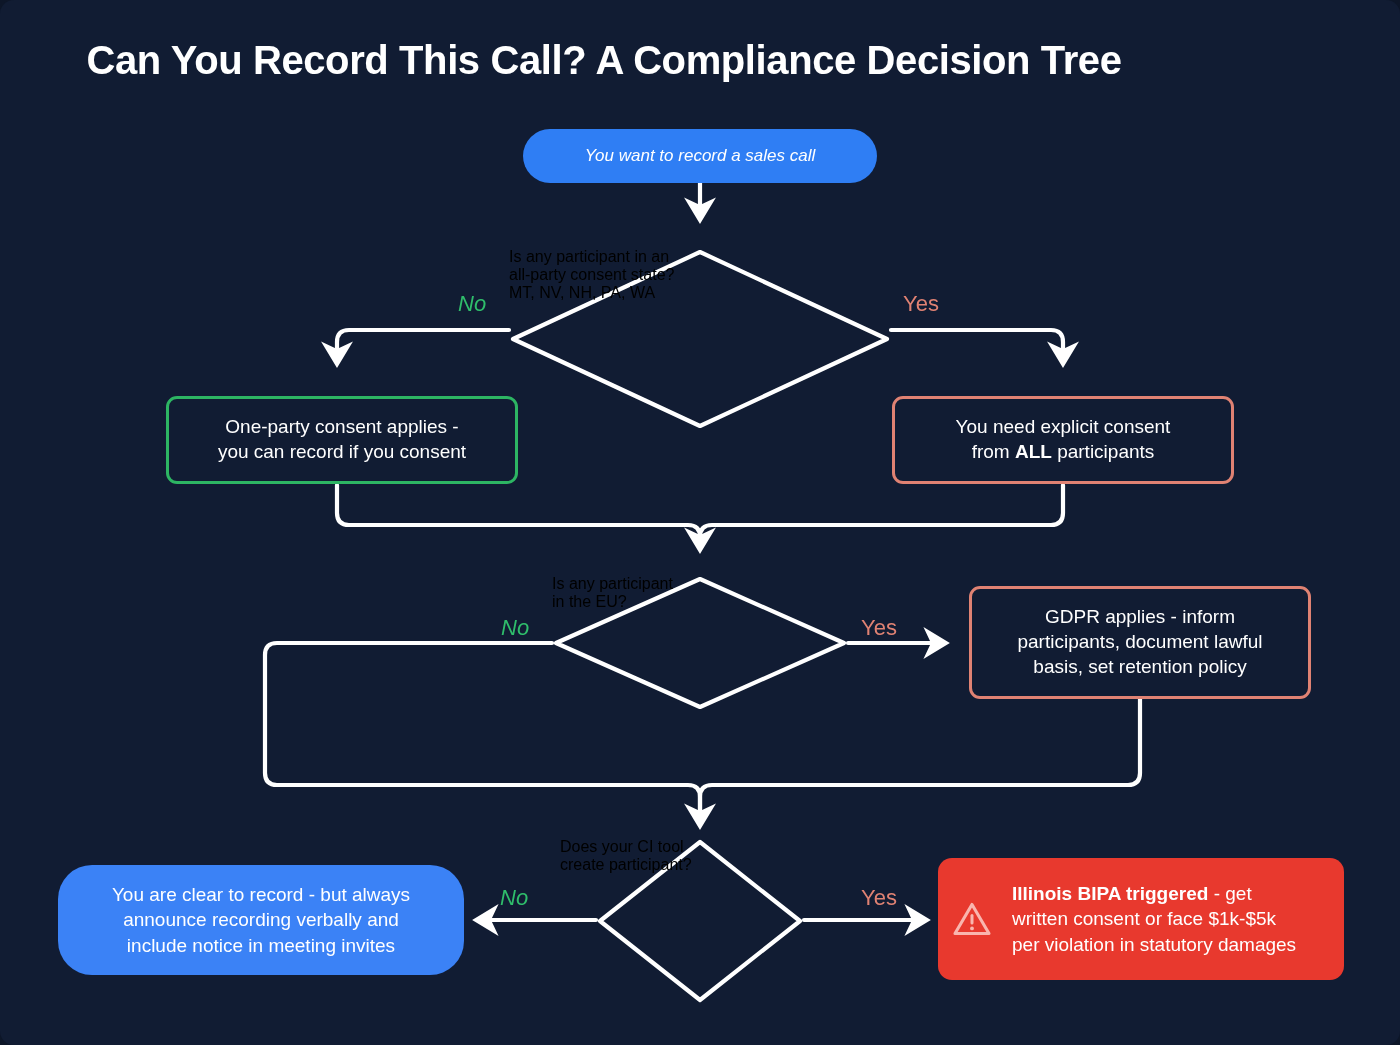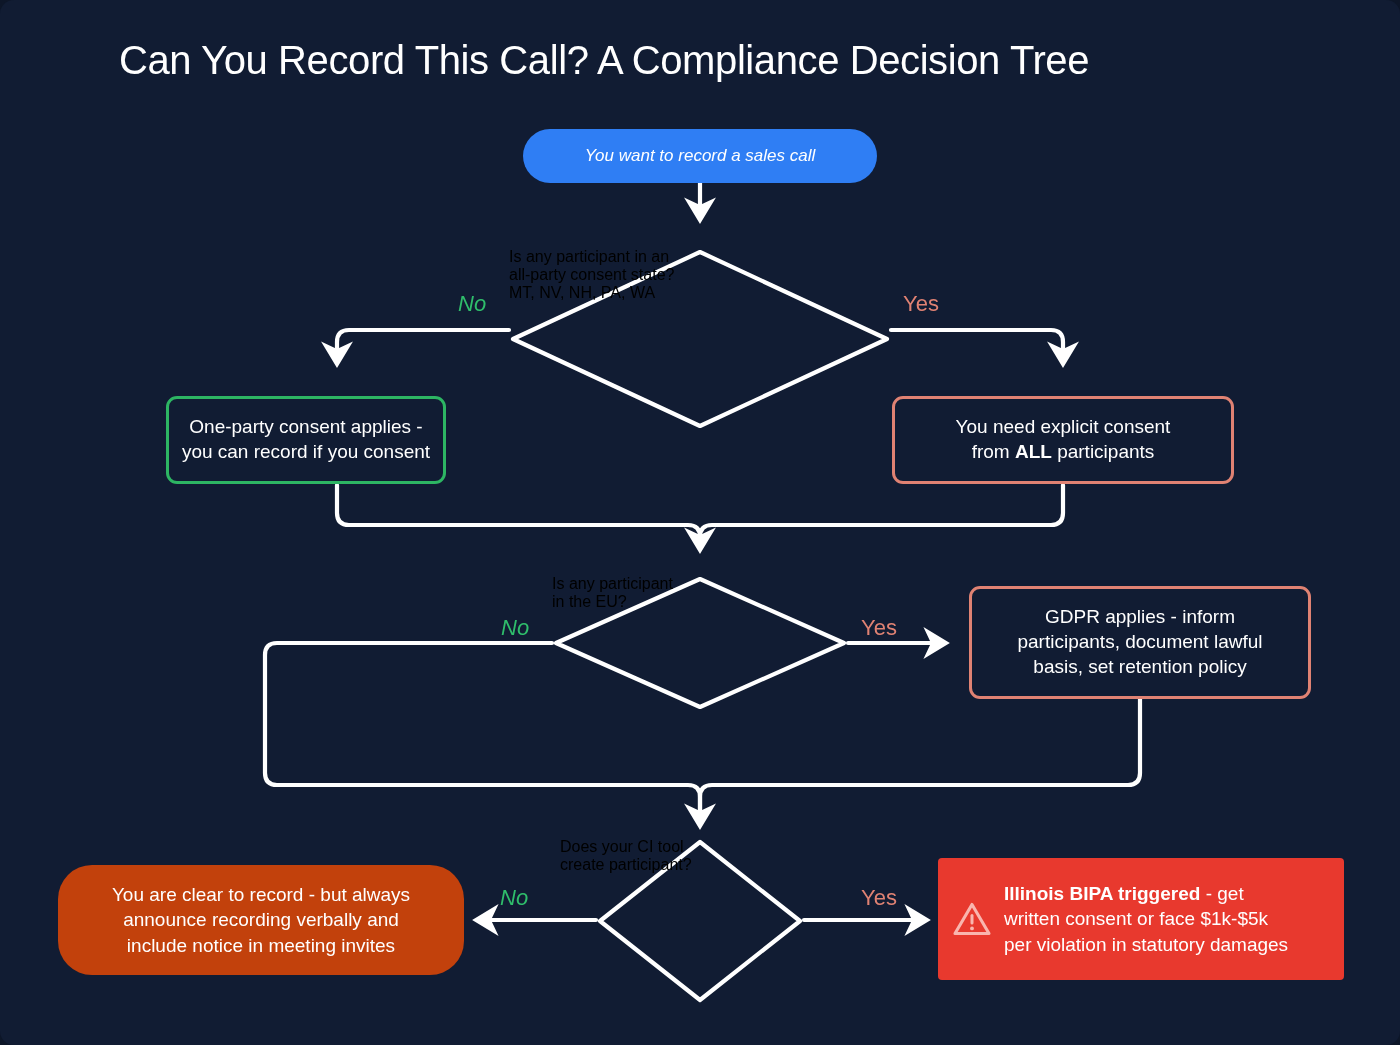--- a/index.html
+++ b/index.html
@@ -11,21 +11,21 @@
   }
   #canvas {
     position:absolute; inset:0;
     background:#111c33;
     border-radius:14px;
   }
   
   #title {
     position:absolute; top:38px; left:0; width:1208px;
     text-align:center;
-    font-size:40px; font-weight:normal; color:#ffffff;
+    font-size:40px; font-weight:bold; color:#ffffff;
     letter-spacing:-0.4px;
   }
   
   .node {
     position:absolute;
     display:flex; align-items:center; justify-content:center;
     text-align:center;
     color:#ffffff;
     line-height:1.28;
     z-index:3;
@@ -55,28 +55,28 @@
   .obox.red   { border-color:#e08273; }
   
   .fbox {
     position:absolute; z-index:3;
     display:flex; align-items:center;
     text-align:center; color:#ffffff;
     font-size:19px; line-height:1.33;
   }
   #clear-box {
     left:58px; top:865px; width:406px; height:110px;
-    background:#c2410c; border-radius:34px;
+    background:#3b82f6; border-radius:34px;
     justify-content:center;
   }
   #bipa-box {
     left:938px; top:858px; width:406px; height:122px;
-    background:#e8392e; border-radius:4px;
+    background:#e8392e; border-radius:14px;
     justify-content:flex-start; text-align:left;
-    padding:0 16px 0 14px; gap:12px;
+    padding:0 16px 0 14px; gap:20px;
   }
   #bipa-box .txt { flex:1; }
   .warn-icon { flex:0 0 auto; width:40px; height:40px; }
   
   .elabel {
     position:absolute; z-index:5;
     font-size:22px;
   }
   .elabel.no  { color:#2fbd6b;font-style:italic; }
   .elabel.yes { color:#e08273; }
@@ -142,21 +142,21 @@
 </svg>
 <div class="diamond label" style="left:560px; top:838px; width:280px; height:166px;">
   <div class="q">Does your CI tool</div>
   <div class="q">create participant?</div>
 </div>
 
 <div class="node" id="start">
   <div class="inner">You want to record a sales call</div>
 </div>
 
-<div class="obox green" style="left:166px; top:396px; width:280px; height:88px;">
+<div class="obox green" style="left:166px; top:396px; width:352px; height:88px;">
   <div>
     <div>One-party consent applies -</div>
     <div>you can record if you consent</div>
   </div>
 </div>
 
 <div class="obox red" style="left:892px; top:396px; width:342px; height:88px;">
   <div>
     <div>You need explicit consent</div>
     <div><span>from </span><b>ALL</b><span> participants</span></div>

